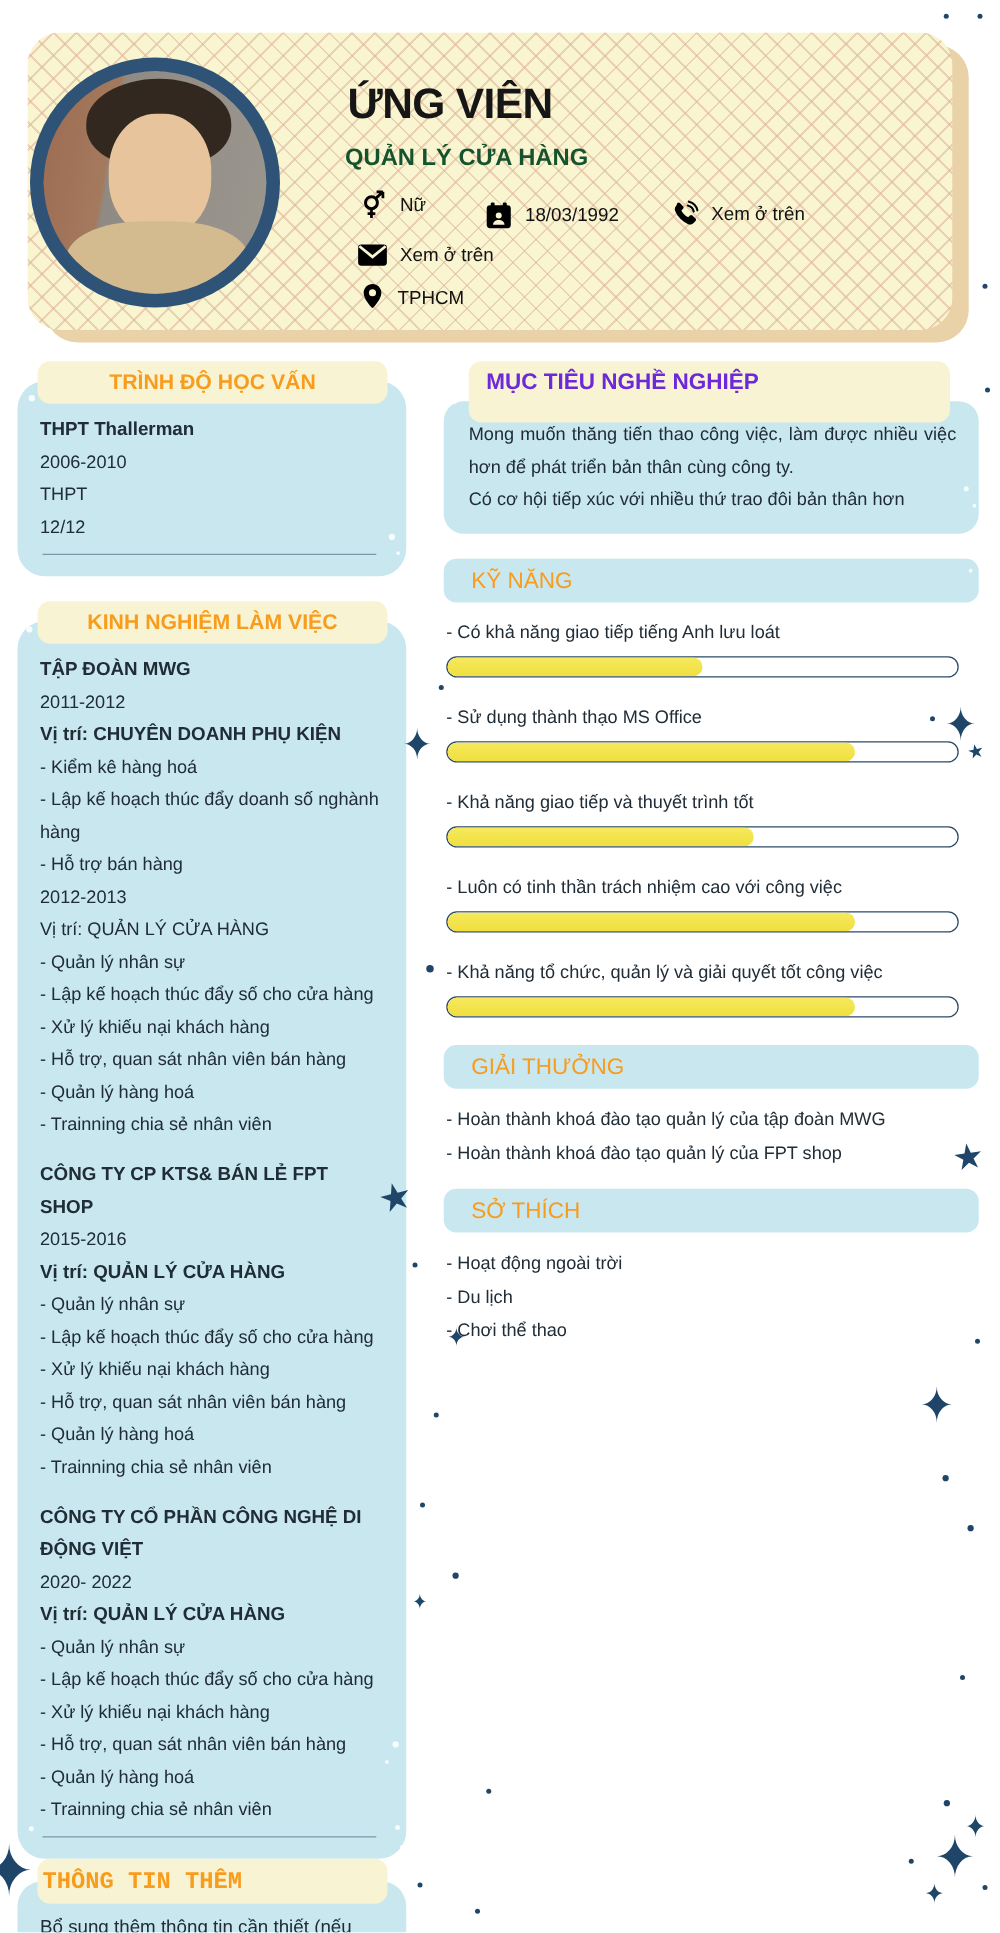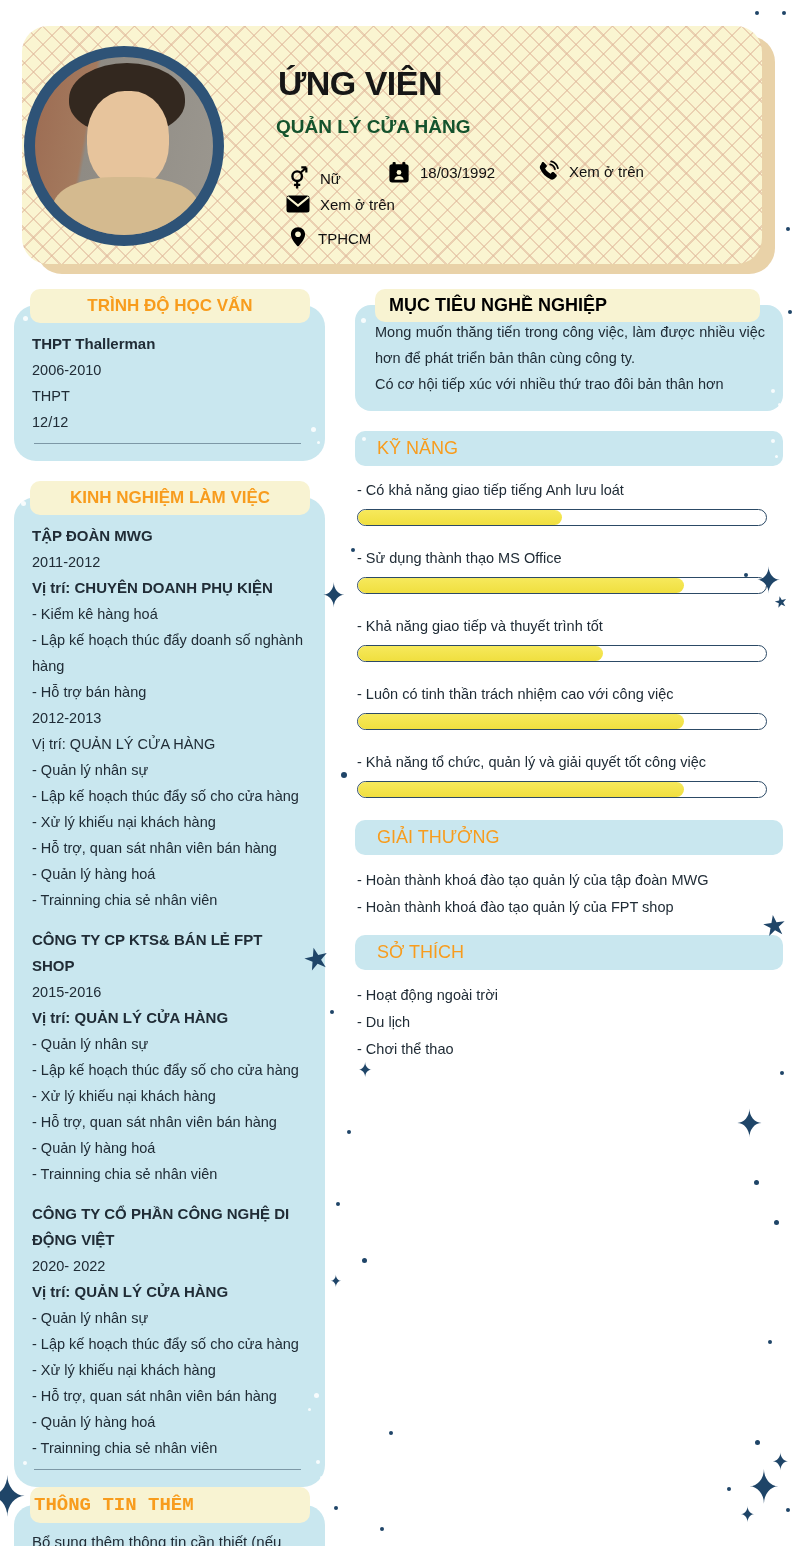--- a/index.html
+++ b/index.html
@@ -51,22 +51,22 @@
     font-size:14.5px;line-height:26px;color:#202c36;
   }
   .blue-box .b{font-weight:700;font-size:15px;}
   .company{font-weight:700;font-size:15px;margin-top:14px;}
   .bullet{text-align:justify;}
   .divider{border-top:1px solid #7d98a6;margin:8px 2px 2px 2px;height:1px;}
   .section-gap{margin-top:20px;}
   
   .obj-head{
     position:relative;z-index:2;width:371px;margin-left:20px;
-    background:#f8f3d2;border-radius:10px;padding:6px 0 6px 14px;
-    font-size:18px;font-weight:700;color:#000000;
+    background:#f8f3d2;border-radius:10px;padding:6px 0 22px 14px;
+    font-size:18px;font-weight:700;color:#6d28d9;
   }
   .obj-box{
     position:relative;z-index:1;background:#c9e7ef;border-radius:16px;
     margin-top:-17px;padding:14px 18px 14px 20px;
     font-size:14.5px;line-height:26px;color:#202c36;
   }
   .obj-box .justify{text-align:justify;}
   .blue-head{
     background:#c9e7ef;border-radius:10px;margin-top:20px;
     padding:7px 0 7px 22px;font-size:18px;font-weight:400;color:#f89c1d;
@@ -95,21 +95,21 @@
     <div class="header-shadow"></div>
     <div class="header-card"></div>
     <div class="photo">
       <div class="hair"></div>
       <div class="face"></div>
       <div class="shirt"></div>
     </div>
     <div class="name">ỨNG VIÊN</div>
     <div class="job-title">QUẢN LÝ CỬA HÀNG</div>
 
-    <div class="contact-item" style="left:288px;top:166px;align-items:center;">
+    <div class="contact-item" style="left:288px;top:152px;align-items:center;">
       <span>
         <svg width="22" height="24" viewBox="0 0 24 26">
           <circle cx="10" cy="11" r="5.2" fill="none" stroke="#000" stroke-width="2.6"></circle>
           <path d="M14 7 L20 1.5 M20 1.5 h-5.5 M20 1.5 v5.5" stroke="#000" stroke-width="2.4" fill="none"></path>
           <path d="M10 16.4 v8 M6.6 20.5 h6.8" stroke="#000" stroke-width="2.4" fill="none"></path>
         </svg>
       </span>
       <span>Nữ</span>
     </div>
 
@@ -216,21 +216,21 @@
       <div class="blue-box" style="border-radius:20px;padding-top:24px;">
         <div style="font-size:15px;">Bổ sung thêm thông tin cần thiết (nếu cần)</div>
       </div>
 
     </div>
 
     <div class="col-right">
 
       <div class="obj-head">MỤC TIÊU NGHỀ NGHIỆP</div>
       <div class="obj-box">
-        <div class="justify">Mong muốn thăng tiến trong công việc, làm được nhiều việc hơn để phát triển bản thân cùng công ty.</div>
+        <div class="justify">Mong muốn thăng tiến thao công việc, làm được nhiều việc hơn để phát triển bản thân cùng công ty.</div>
         <div>Có cơ hội tiếp xúc với nhiều thứ trao đôi bản thân hơn</div>
       </div>
 
       <div class="blue-head">KỸ NĂNG</div>
       <div class="skills">
         <div class="skill">
           <div class="skill-label">- Có khả năng giao tiếp tiếng Anh lưu loát</div>
           <div class="skill-bar">
             <div class="skill-fill" style="width: 50%;"></div>
           </div>

